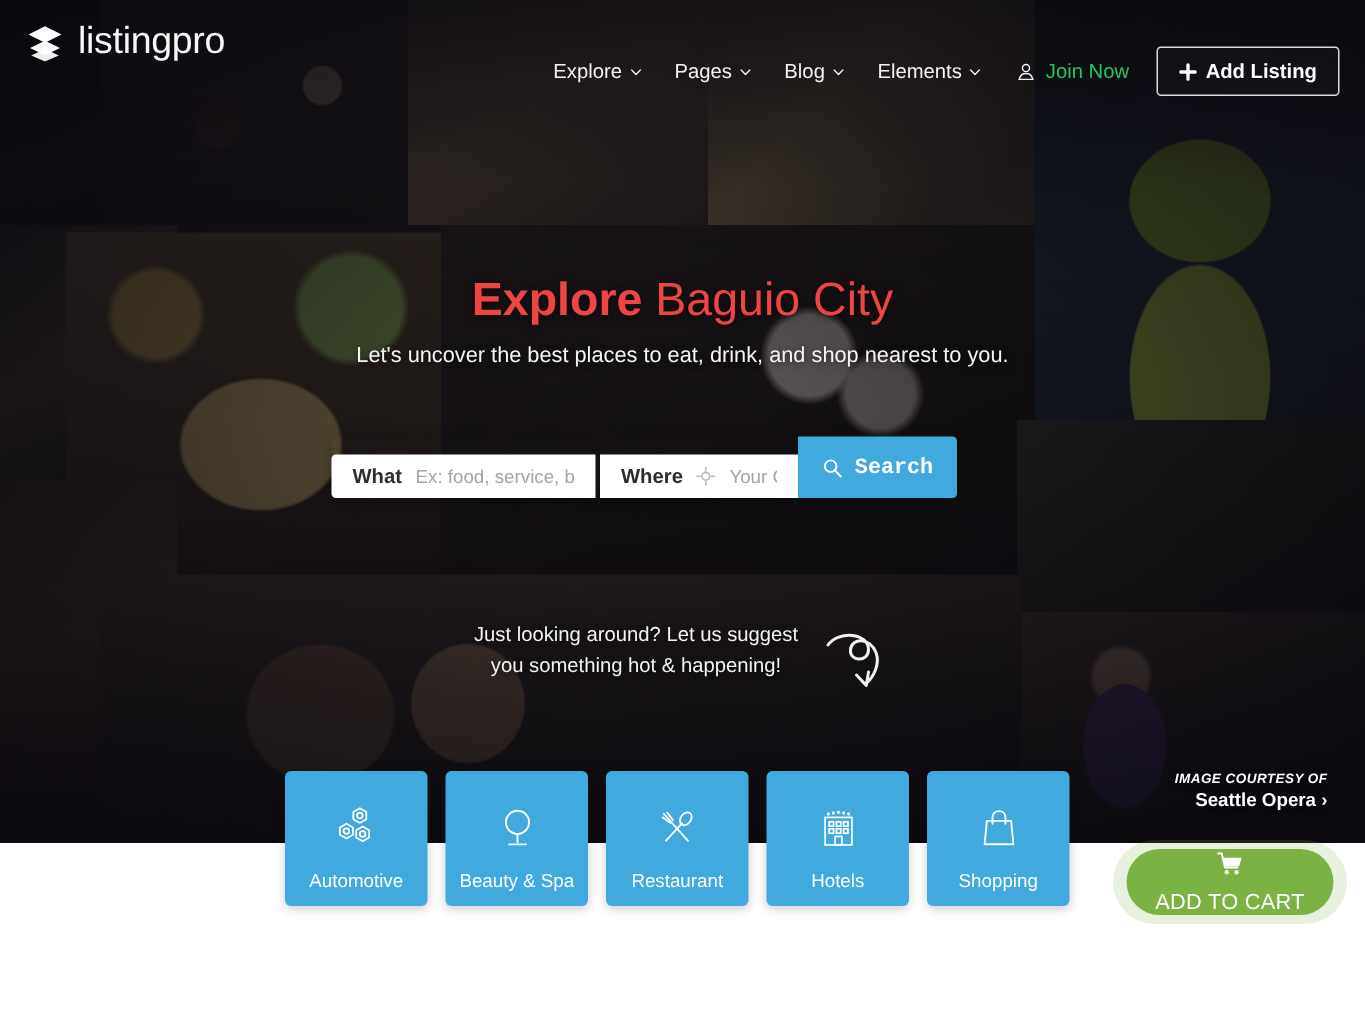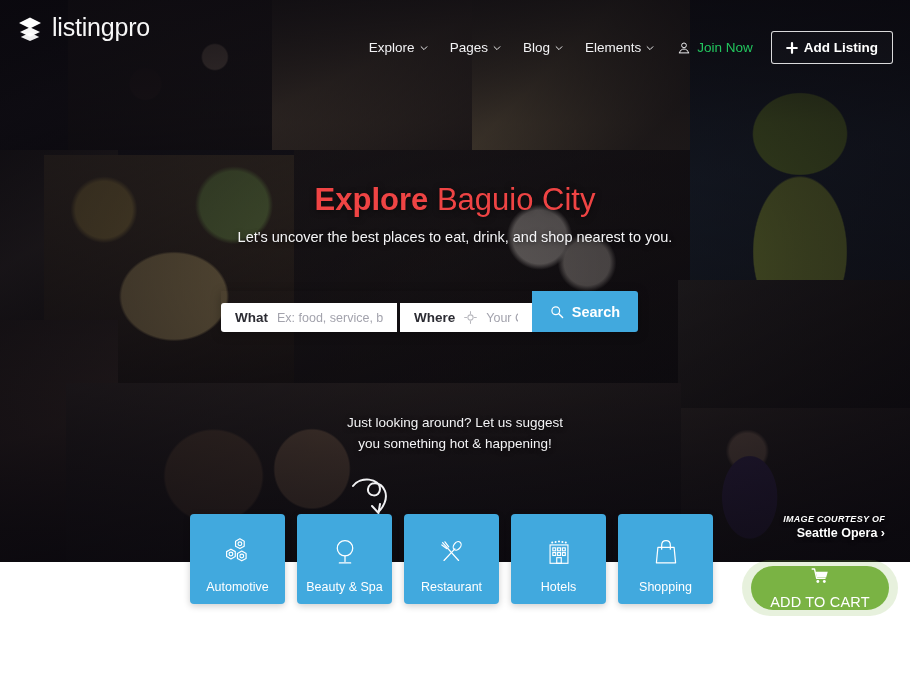--- a/index.html
+++ b/index.html
@@ -94,31 +94,31 @@
   .sf-label { font-size:13.5px; font-weight:700; color:#2c2c33; white-space:nowrap; }
   .sf-input {
     border:0; outline:0; font-family:inherit; font-size:12.5px;
     color:#8b8b95; background:transparent; width:100%; min-width:10px;
   }
   .sf-input::placeholder { color:#a3a3ad; }
   .loc-icon { flex:0 0 auto; width:13px; height:13px; opacity:.55; }
   .search-btn {
     display:flex; align-items:center; justify-content:center; gap:8px;
     background:#41a9de; color:#fff; border:0; cursor:pointer;
-    width:106px; border-radius:0 3px 3px 0; font-family:Liberation Sans, sans-serif;
+    width:106px; border-radius:0 3px 3px 0; font-family:Liberation Mono, monospace;
     font-size:14.5px; font-weight:700;
   }
   .mag { width:14px; height:14px; }
 
   
   .suggest {
     position:absolute; left:0; top:412px; width:910px; z-index:30;
     text-align:center;
   }
-  .suggest-inner { display:inline-flex; align-items:flex-start; gap:14px;flex-direction:column; }
+  .suggest-inner { display:inline-flex; align-items:flex-start; gap:14px; }
   .suggest-text {
     color:#f3f3f5; font-size:13.5px; line-height:21px; text-align:center;
     text-shadow:0 1px 5px rgba(0,0,0,.6);
   }
   .curly { width:48px; height:48px; margin-top:4px; }
 
   
   .cats {
     position:absolute; left:190px; top:514px; z-index:35;
     display:flex; gap:12px;

